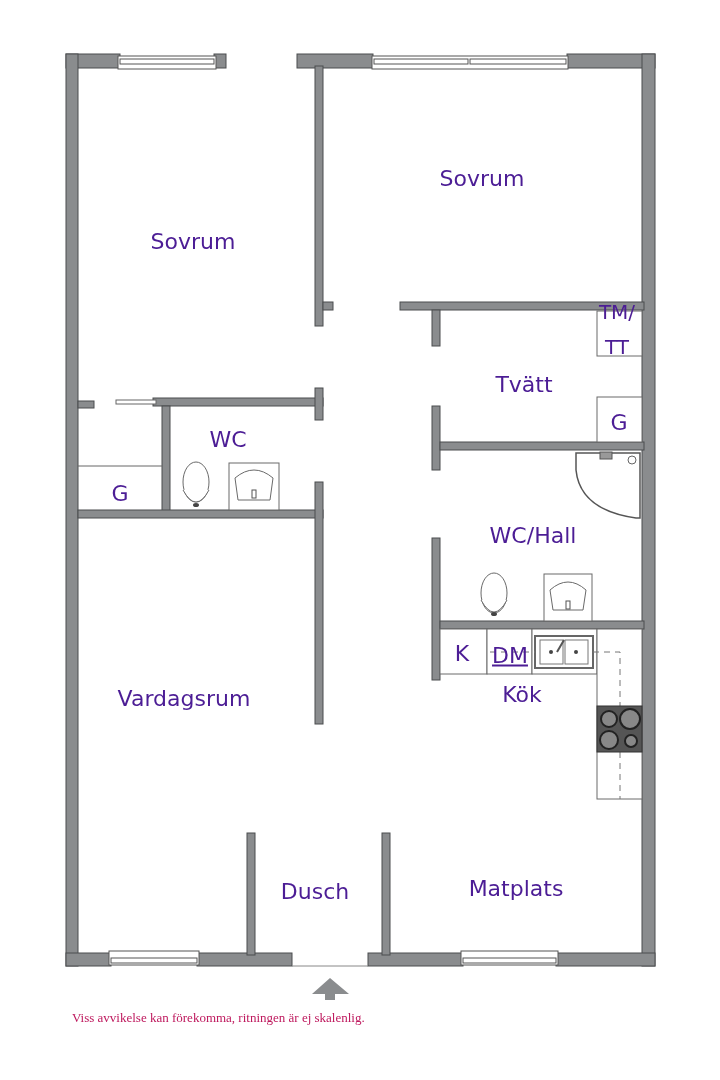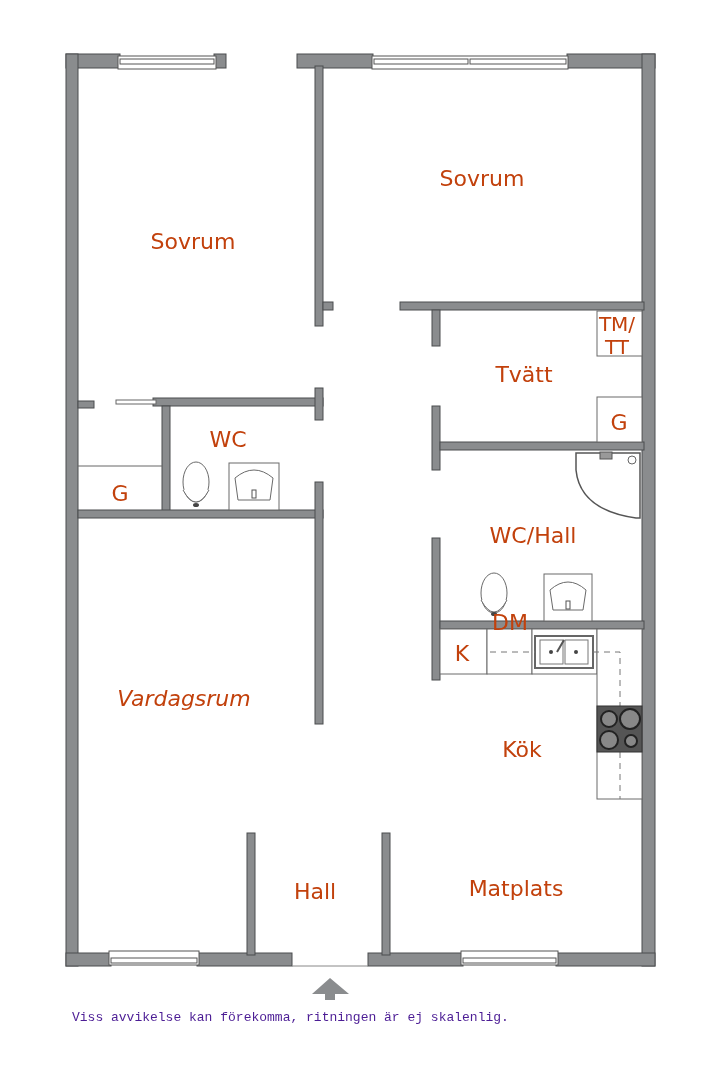--- a/index.html
+++ b/index.html
@@ -1,23 +1,23 @@
 <!DOCTYPE html>
 <html><head>
   <meta charset="utf-8">
   <style>
     html, body { margin: 0; padding: 0; background: #ffffff; }
     body { width: 720px; height: 1080px; position: relative; overflow: hidden; font-family: "DejaVu Sans", sans-serif; }
     svg.plan { position: absolute; left: 0; top: 0; }
     .wall { fill: #8a8c8e; stroke: #4a4c4e; stroke-width: 1; }
     .fixture { fill: #ffffff; stroke: #6a6a6a; stroke-width: 1; }
     .win { fill: #ffffff; stroke: #555; stroke-width: 1; }
-    .label { position: absolute; color: #c2410c; font-family: "DejaVu Sans", sans-serif; font-size: 22px; white-space: nowrap; transform: translate(-50%, -50%); }
+    .label { position: absolute; color: #4c1d95; font-family: "DejaVu Sans", sans-serif; font-size: 22px; white-space: nowrap; transform: translate(-50%, -50%); }
     .label.small { font-size: 20px; }
-    .note { position: absolute; left: 72px; top: 1010px; font-family: Liberation Mono, monospace; font-size: 13px; color: #4c1d95; white-space: nowrap; }
+    .note { position: absolute; left: 72px; top: 1010px; font-family: Liberation Serif, serif; font-size: 13px; color: #be185d; white-space: nowrap; }
   </style>
 </head>
 <body>
 
 <svg class="plan" width="720" height="1080" viewBox="0 0 720 1080">
 
   <g>
 
     <rect class="wall" x="66" y="54" width="54" height="14"></rect>
     <rect class="wall" x="214" y="54" width="12" height="14"></rect>
@@ -138,27 +138,27 @@
   </g>
 
   <g>
     <polygon points="330,978 312,994 349,994" fill="#8a8c8e"></polygon>
     <rect x="325" y="994" width="10" height="6" fill="#8a8c8e"></rect>
   </g>
 </svg>
 
 <div class="label" style="left:193px; top:241px;">Sovrum</div>
 <div class="label" style="left:482px; top:178px;">Sovrum</div>
-<div class="label" style="left:524px; top:374px;">Tvätt</div>
-<div class="label small" style="left:617px; top:324px;">TM/</div>
+<div class="label" style="left:524px; top:384px;">Tvätt</div>
+<div class="label small" style="left:617px; top:312px;">TM/</div>
 <div class="label small" style="left:617px; top:347px;text-align:right;">TT</div>
 <div class="label" style="left:619px; top:422px;">G</div>
 <div class="label" style="left:228px; top:439px;">WC</div>
 <div class="label" style="left:120px; top:493px;">G</div>
 <div class="label" style="left:533px; top:535px;">WC/Hall</div>
 <div class="label" style="left:462px; top:653px;">K</div>
-<div class="label" style="left:510px; top:622px;">DM</div>
-<div class="label" style="left:522px; top:749px;">Kök</div>
-<div class="label" style="left:184px; top:698px;font-style:italic;">Vardagsrum</div>
-<div class="label" style="left:315px; top:891px;">Hall</div>
+<div class="label" style="left:510px; top:655px;text-decoration:underline;">DM</div>
+<div class="label" style="left:522px; top:694px;">Kök</div>
+<div class="label" style="left:184px; top:698px;">Vardagsrum</div>
+<div class="label" style="left:315px; top:891px;">Dusch</div>
 <div class="label" style="left:516px; top:888px;text-align:center;">Matplats</div>
 
 <div class="note">Viss avvikelse kan förekomma, ritningen är ej skalenlig.</div>
 
 </body></html>

